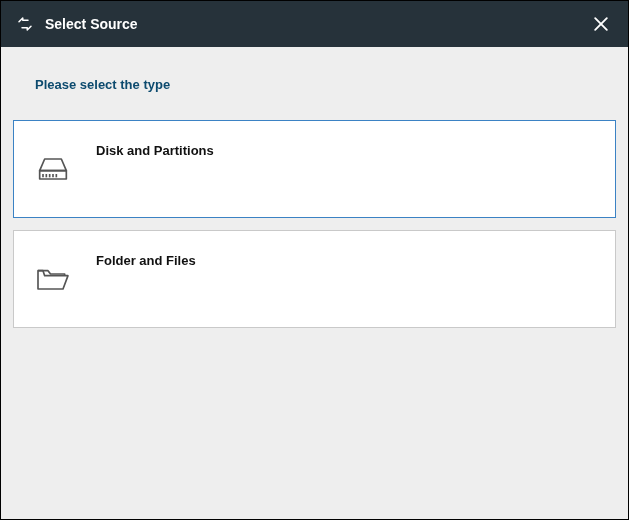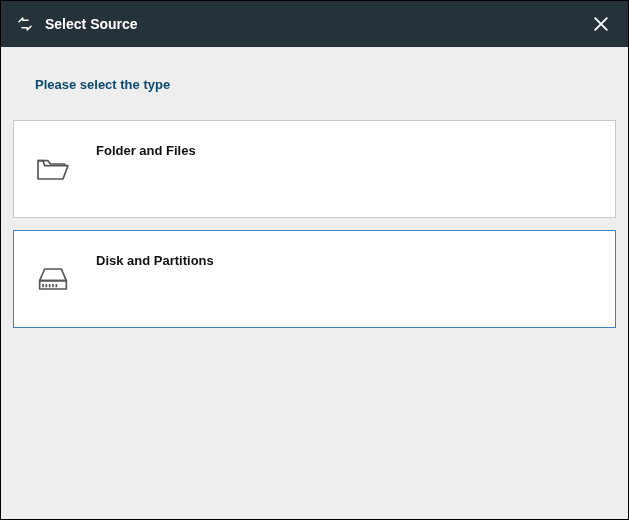--- a/index.html
+++ b/index.html
@@ -94,40 +94,40 @@
         <line x1="19" y1="5" x2="5" y2="19"></line>
       </svg>
     </span>
   </div>
 
   <div class="content">
     <div class="prompt">Please select the type</div>
 
     <div class="options">
 
-      <div class="option-card">
-        <span class="option-icon">
-          <svg viewBox="0 0 48 48" width="40" height="40" fill="none" stroke="#555" stroke-width="2" stroke-linejoin="round">
-            <path d="M6 14 L6 36 L36 36 L42 20 L14 20 L12 14 Z"></path>
-            <path d="M6 14 L18 14 L21 18 L38 18 L38 20"></path>
-          </svg>
-        </span>
-        <span class="option-label">Folder and Files</span>
-      </div>
-
       <div class="option-card selected">
         <span class="option-icon">
           <svg viewBox="0 0 48 48" width="40" height="40" fill="none" stroke="#555" stroke-width="2" stroke-linejoin="round">
             <path d="M8 26 L14 12 L34 12 L40 26 Z"></path>
             <rect x="8" y="26" width="32" height="10"></rect>
             <line x1="12" y1="30" x2="12" y2="34"></line>
             <line x1="16" y1="30" x2="16" y2="34"></line>
             <line x1="20" y1="30" x2="20" y2="34"></line>
             <line x1="24" y1="30" x2="24" y2="34"></line>
             <line x1="28" y1="30" x2="28" y2="34"></line>
           </svg>
         </span>
         <span class="option-label">Disk and Partitions</span>
       </div>
 
+      <div class="option-card">
+        <span class="option-icon">
+          <svg viewBox="0 0 48 48" width="40" height="40" fill="none" stroke="#555" stroke-width="2" stroke-linejoin="round">
+            <path d="M6 14 L6 36 L36 36 L42 20 L14 20 L12 14 Z"></path>
+            <path d="M6 14 L18 14 L21 18 L38 18 L38 20"></path>
+          </svg>
+        </span>
+        <span class="option-label">Folder and Files</span>
+      </div>
+
     </div>
   </div>
 </div>
 
 </body></html>

